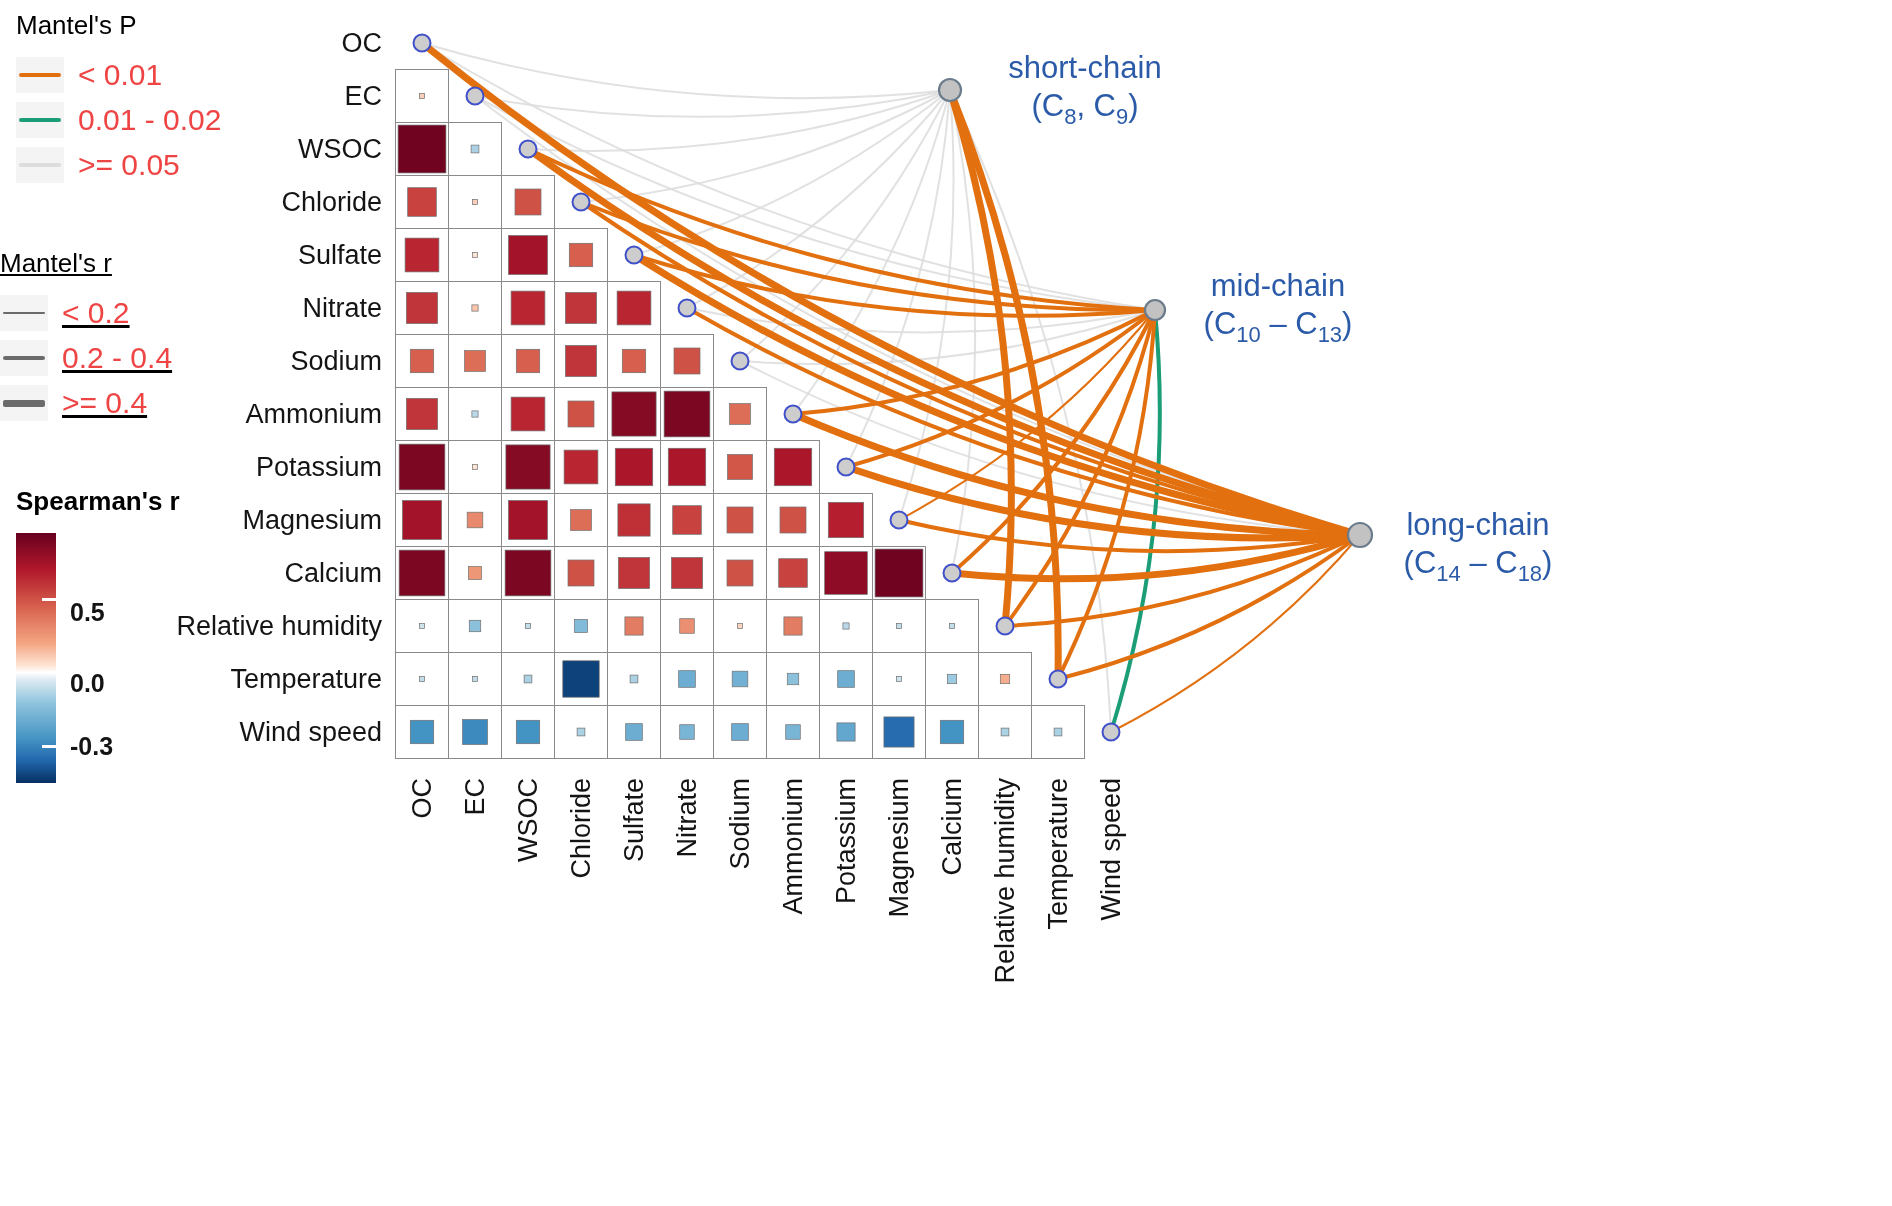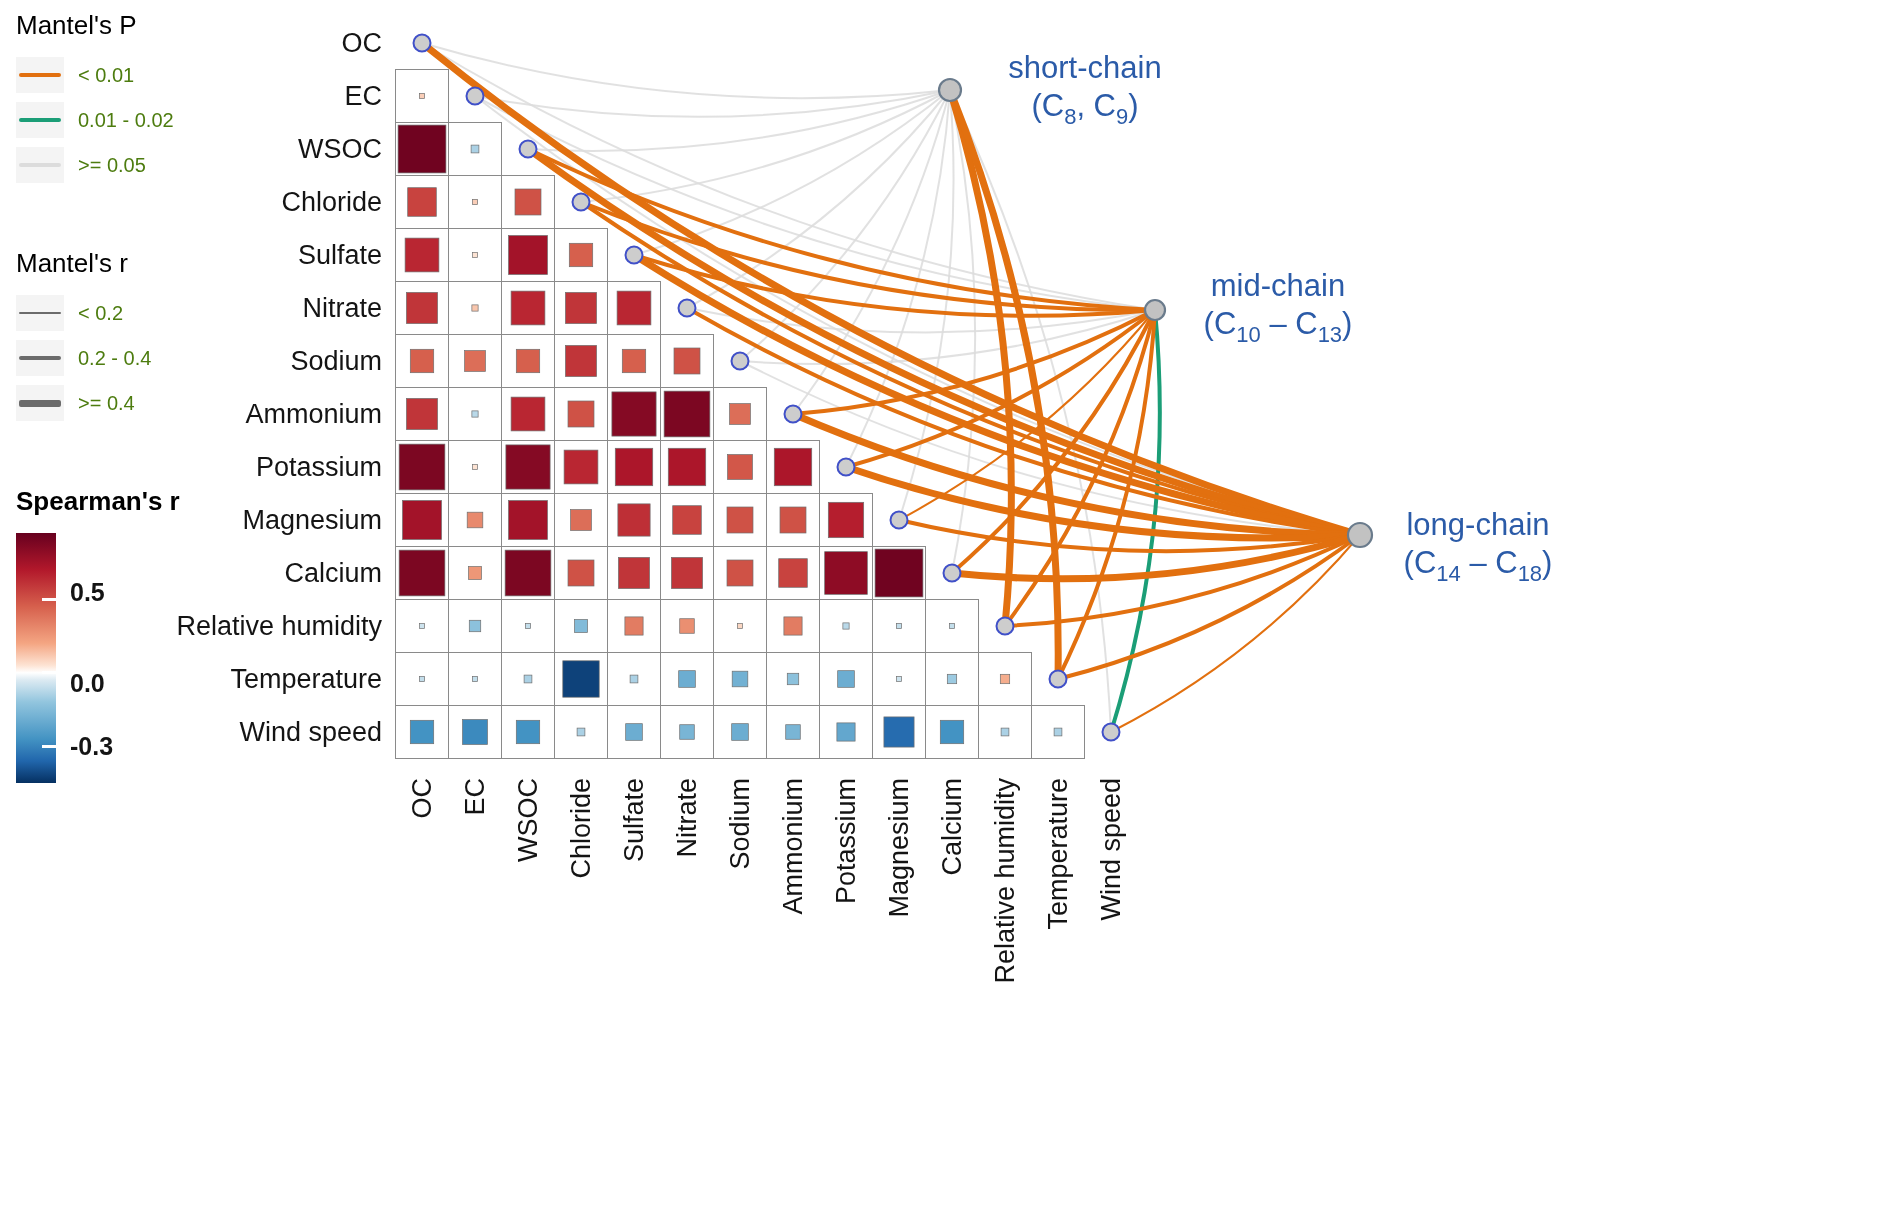--- a/index.html
+++ b/index.html
@@ -11,21 +11,21 @@
   }
   #chart-svg { position: absolute; left: 0; top: 0; z-index: 1; }
   .legend { position: absolute; z-index: 2; }
   .legend-title { font-size: 26px; color: #000; margin-bottom: 16px; }
   .legend-item { display: flex; align-items: center; gap: 14px; margin-bottom: 9px; }
   .key {
     width: 48px; height: 36px; background: #F4F4F4;
     display: flex; align-items: center; justify-content: center; flex: 0 0 auto;
   }
   .key-line { display: block; width: 42px; border-radius: 2px; }
-  .legend-label { font-size: 20px; color: #4d7c0f; white-space: nowrap; }
+  .legend-label { font-size: 30px; color: #ef4444; white-space: nowrap; }
   .colorbar-wrap { position: relative; margin-top: 8px; }
   .colorbar { width: 40px; height: 250px; }
   .cb-tick-label { position: absolute; left: 54px; font-size: 25px; color: #141414; transform: translateY(-50%); }
   .cb-tick-mark { position: absolute; left: 26px; width: 14px; height: 3px; background: #ffffff; }
 </style>
 </head>
 <body>
 
 <div class="legend" style="left:16px; top:10px;">
   <div class="legend-title">Mantel's P</div>
@@ -42,21 +42,21 @@
     <span class="legend-label">0.01 - 0.02</span>
   </div>
   <div class="legend-item">
     <span class="key">
         <span class="key-line" style="height: 4px; background: rgb(220, 220, 220);"></span>
       </span>
     <span class="legend-label">&gt;= 0.05</span>
   </div>
 </div>
 
-<div class="legend" style="left:16px; top:248px;">
+<div class="legend" style="left:0; top:248px;text-decoration:underline;">
   <div class="legend-title">Mantel's r</div>
   <div class="legend-item">
     <span class="key">
         <span class="key-line" style="height: 2px; background: rgb(107, 107, 107);"></span>
       </span>
     <span class="legend-label">&lt; 0.2</span>
   </div>
   <div class="legend-item">
     <span class="key">
         <span class="key-line" style="height: 4px; background: rgb(107, 107, 107);"></span>
@@ -69,21 +69,21 @@
       </span>
     <span class="legend-label">&gt;= 0.4</span>
   </div>
 </div>
 
 <div class="legend" style="left:16px; top:486px;font-weight:bold;">
   <div class="legend-title">Spearman's r</div>
   <div class="colorbar-wrap">
     <div class="colorbar" id="colorbar" style="background: linear-gradient(rgb(103, 0, 31) 0%, rgb(178, 24, 43) 14.7%, rgb(214, 96, 77) 29.4%, rgb(244, 165, 130) 44.1%, rgb(253, 227, 211) 52.9%, rgb(255, 255, 255) 55.9%, rgb(220, 234, 242) 58.8%, rgb(146, 197, 222) 67.6%, rgb(67, 147, 195) 82.4%, rgb(33, 102, 172) 91.2%, rgb(5, 48, 97) 100%);"></div>
     <div id="cb-ticks">
-        <div class="cb-tick-label" style="top: 59px; text-align: center;">0.5</div>
+        <div class="cb-tick-label" style="top: 79px; text-align: center;">0.5</div>
         <div class="cb-tick-mark" style="top: 64.6765px;"></div>
         <div class="cb-tick-label" style="top: 150px;">0.0</div>
         <div class="cb-tick-mark" style="top: 138.206px;"></div>
         <div class="cb-tick-label" style="top: 213.235px;">-0.3</div>
         <div class="cb-tick-mark" style="top: 211.735px;"></div>
       </div>
   </div>
 </div>
 
 <svg id="chart-svg" width="1892" height="1206" viewBox="0 0 1892 1206">

